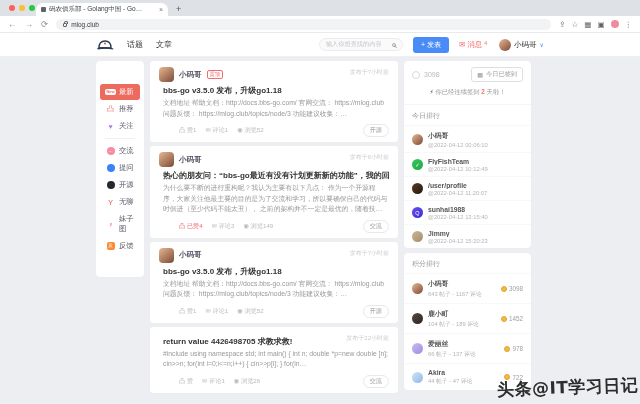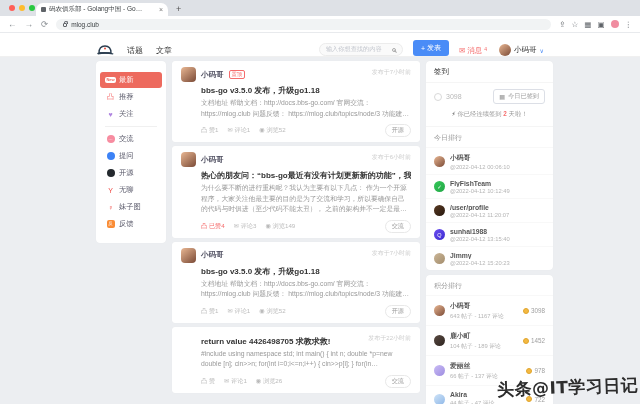--- a/index.html
+++ b/index.html
@@ -17,50 +17,50 @@
   .tab-x{color:#777;font-size:7px}
   .newtab{color:#555;font-size:9px;margin:0 0 2px 8px}
   .toolbar{height:17px;background:#fff;display:flex;align-items:center;padding:0 8px;gap:8px;border-bottom:1px solid #e8eaed}
   .nav-ic{color:#8a8f94;font-size:8.5px;line-height:1}
   .urlbar{flex:1;height:11px;background:#f1f3f4;border-radius:6px;display:flex;align-items:center;gap:4px;padding:0 7px;font-size:6.5px;color:#3c4043}
   .lock{width:4px;height:4px;border:1px solid #5f6368;border-radius:1px;position:relative;margin-top:1px}
   .lock::before{content:"";position:absolute;left:0;top:-2.5px;width:2px;height:2px;border:1px solid #5f6368;border-bottom:none;border-radius:2px 2px 0 0}
   .tool-r{display:flex;align-items:center;gap:6px;color:#5f6368;font-size:7.5px}
   .profile-dot{width:8px;height:8px;border-radius:50%;background:#f08ca0}
   
-  .siteheader{height:24px;background:#fff;border-bottom:1px solid #f0f0f0;display:flex;align-items:flex-end;padding:0 96px;position:relative}
+  .siteheader{height:24px;background:#fff;border-bottom:1px solid #f0f0f0;display:flex;align-items:center;padding:0 96px;position:relative}
   .logo{display:flex;align-items:center;margin-right:12px}
   .mainnav{display:flex;gap:13px;font-size:8px;color:#333}
   .search{margin-left:auto;margin-right:10px;width:84px;height:13px;border:1px solid #ececec;background:#fafafa;border-radius:7px;display:flex;align-items:center;padding:0 6px;font-size:6.2px;color:#c0c4cc}
   .mag{width:4px;height:4px;border:1px solid #aaa;border-radius:50%;position:relative;margin-left:auto}
   .mag::after{content:"";position:absolute;width:3px;height:1px;background:#aaa;right:-2.5px;bottom:-1px;transform:rotate(45deg)}
   .pubbtn{background:var(--accent);color:#fff;font-size:7px;border:none;border-radius:3px;padding:3px 8px;display:flex;gap:2px;align-items:center;margin-right:10px}
   .msg{display:flex;align-items:flex-start;gap:2px;color:var(--danger);font-size:7.5px;margin-right:12px}
   .msg sup{font-size:5px;color:var(--danger)}
   .usermenu{display:flex;align-items:center;gap:3px;font-size:7.5px;color:#333}
   .uava-hd{width:12px;height:12px;border-radius:50%;background:linear-gradient(140deg,#e9b793,#7a4a36)}
   .chev{color:var(--accent);font-size:6px}
   
   .page{display:flex;gap:6px;padding:4px 0 0 96px;align-items:flex-start;height:348px;overflow:hidden}
-  .menu{width:70px;background:#fff;border-radius:4px;padding:10px 0;box-shadow:0 0 1px rgba(0,0,0,.06);flex:none}
+  .menu{width:48px;background:#fff;border-radius:4px;padding:22px 0;box-shadow:0 0 1px rgba(0,0,0,.06);flex:none}
   .menu-item{display:flex;align-items:center;gap:4px;padding:3px 6px;margin:1px 4px;border-radius:3px;font-size:7.3px;color:#556}
   .menu-item.active{background:var(--activecat);color:#fff}
   .mi-ic{width:9px;height:8px;display:flex;align-items:center;justify-content:center;font-size:7px;flex:none}
   .mi-circle{width:8px;height:8px;border-radius:50%;color:#fff;font-size:4.5px;line-height:8px;text-align:center}
   .mi-newbadge{background:#fff;color:var(--activecat);font-size:4px;font-weight:bold;border-radius:2px;padding:0 1px;line-height:6px}
   .menu-divider{height:1px;background:#f0f0f0;margin:4px 9px}
   
   .feed{width:248px;display:flex;flex-direction:column;gap:4px;flex:none}
   .post{background:#fff;border-radius:3px;padding:6px 9px 5px;position:relative;box-shadow:0 0 1px rgba(0,0,0,.06)}
   .ptime{position:absolute;right:9px;top:7px;color:#ccc;font-size:6px}
   .phead{display:flex;align-items:center;gap:5px}
   .pavatar{width:15px;height:15px;border-radius:4px;flex:none}
   .pauthor{font-size:7.5px;font-weight:bold;color:#556}
   .pbadge{font-size:5.3px;color:var(--danger);border:1px solid var(--danger);border-radius:2px;padding:0 2px;line-height:7px}
-  .pwrap{margin-left:20px}
+  .pwrap{margin-left:4px}
   .ptitle{font-size:8px;font-weight:bold;color:#333;margin:3px 0 2px;white-space:nowrap;overflow:hidden}
   .pexcerpt{font-size:6.8px;color:#999;line-height:1.55;display:-webkit-box;-webkit-box-orient:vertical;-webkit-line-clamp:2;overflow:hidden}
   .clamp3 .pexcerpt{-webkit-line-clamp:3}
   .pfoot{display:flex;align-items:center;gap:9px;margin:5px 0 0 20px;font-size:6.2px;color:#bbb}
   .pfoot .liked{color:var(--danger)}
   .ptag{margin-left:auto;border:1px solid #e8e8e8;border-radius:8px;padding:1px 6px;color:#999}
   
   .rightcol{width:127px;display:flex;flex-direction:column;gap:5px;flex:none}
   .card{background:#fff;border-radius:4px;box-shadow:0 0 1px rgba(0,0,0,.06)}
   .card-h{font-size:7.5px;color:#333;padding:6px 8px 5px;border-bottom:1px solid #f5f5f5}
@@ -260,21 +260,20 @@
         <div class="pfoot">
           <span>凸 赞</span>
           <span>✉ 评论1</span>
           <span>◉ 浏览26</span>
           <span class="ptag">交流</span>
         </div>
       </article>
     </main>
   <aside class="rightcol">
     <section class="card">
-      <div class="card-h">签到</div>
       <div class="checkin-row">
         <span class="coin"></span>
         <span class="cpoints">3098</span>
         <button class="cbtn">
           <span>▦</span>
           <span>今日已签到</span>
         </button>
       </div>
       <div class="streak">
         <span class="zap">⚡</span>

